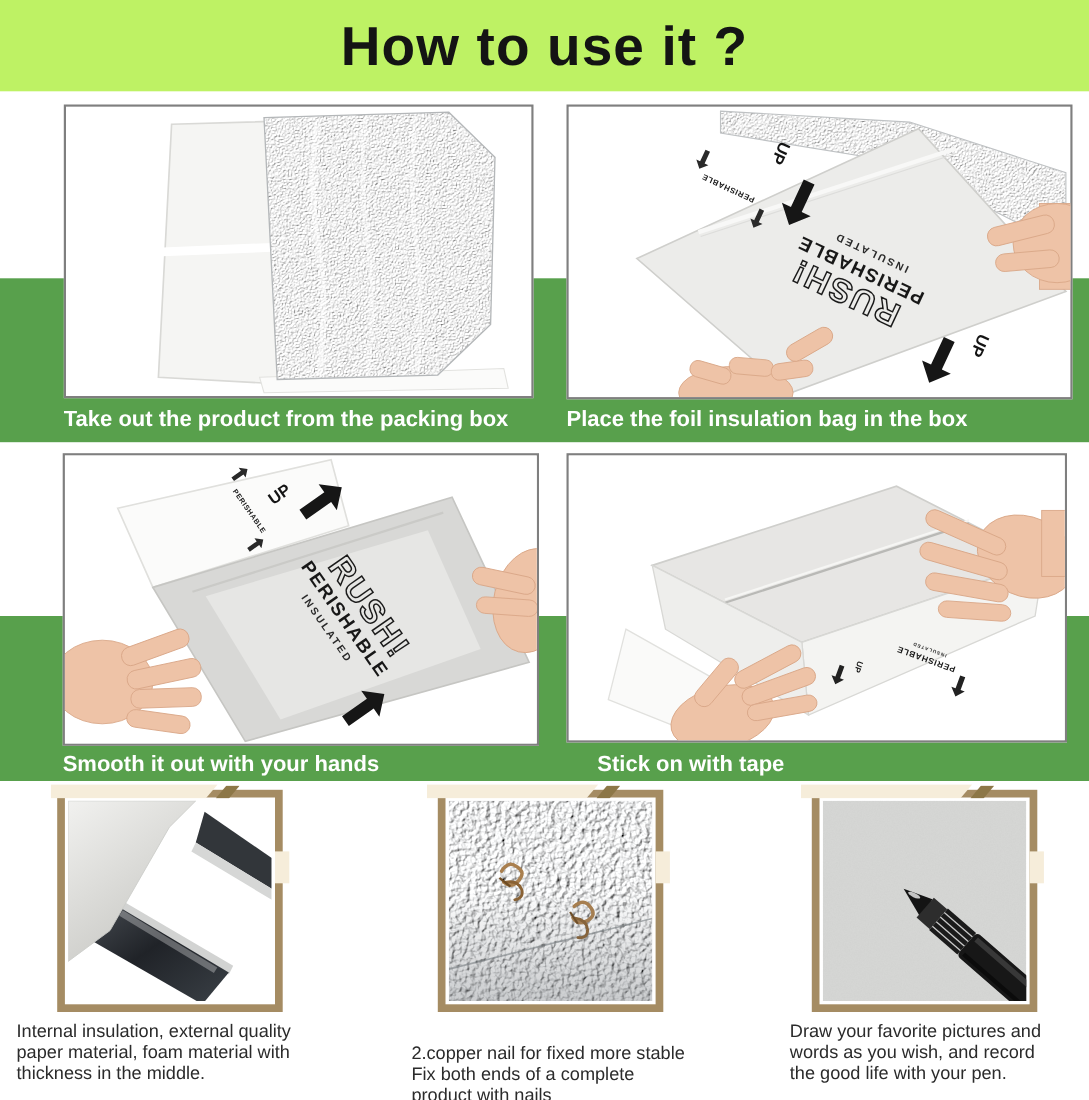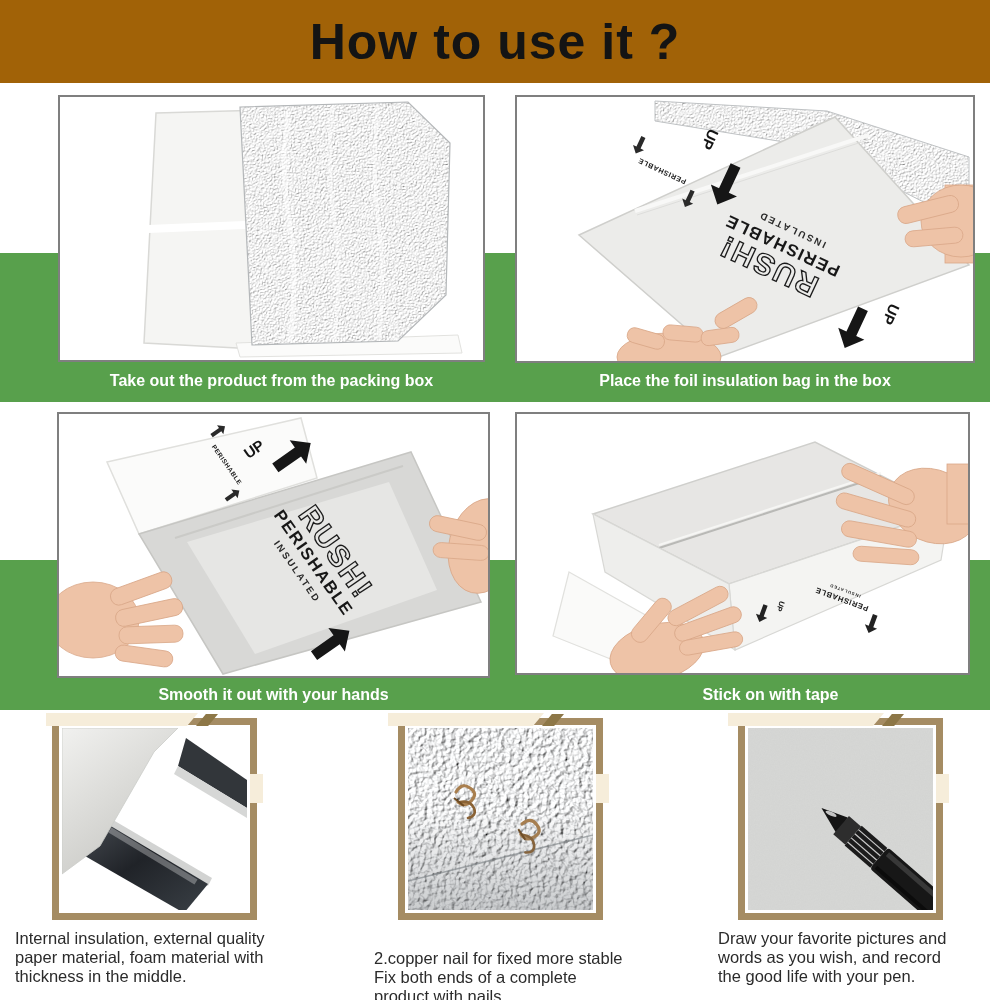--- a/index.html
+++ b/index.html
@@ -1,35 +1,35 @@
 <!DOCTYPE html>
 <html><head>
 <meta charset="utf-8">
 <style>
   html,body{margin:0;padding:0;background:#ffffff;}
   .page{position:relative;width:990px;height:1000px;background:#ffffff;overflow:hidden;
         font-family:"Liberation Sans",sans-serif;}
   
-  .header{position:absolute;left:0;top:0;width:990px;height:83px;background:#a16207;
+  .header{position:absolute;left:0;top:0;width:990px;height:83px;background:#bef264;
           display:flex;align-items:center;justify-content:center;}
   .title{font-size:50px;font-weight:800;color:#141414;letter-spacing:1px;}
   
   .band{position:absolute;left:0;width:990px;background:#58a04c;}
   .band1{top:253px;height:149px;}
   .band2{top:560px;height:150px;}
   
   .photo{position:absolute;background:#ffffff;border:2px solid #7f7f7f;box-sizing:border-box;}
   .photo svg{display:block;width:100%;height:100%;}
   .p1{left:58px;top:95px;width:427px;height:267px;}
   .p2{left:515px;top:95px;width:460px;height:268px;}
   .p3{left:57px;top:412px;width:433px;height:266px;}
   .p4{left:515px;top:412px;width:455px;height:263px;}
   
-  .caption{position:absolute;height:30px;line-height:30px;text-align:center;color:#ffffff;
-           font-size:16px;font-weight:700;}
+  .caption{position:absolute;height:30px;line-height:30px;color:#ffffff;
+           font-size:20px;font-weight:700;}
   .c1{left:58px;top:366px;width:427px;}
   .c2{left:515px;top:366px;width:460px;}
   .c3{left:57px;top:680px;width:433px;}
   .c4{left:543px;top:680px;width:455px;}
   
   .frame{position:absolute;top:718px;width:205px;height:202px;border:7px solid #a58c63;
          background:#ffffff;box-sizing:border-box;padding:3px;}
   .f1{left:52px;} .f2{left:398px;} .f3{left:738px;}
   .frame svg{display:block;width:185px;height:182px;}
   .cream{position:absolute;top:713px;height:13px;background:#f6edda;

